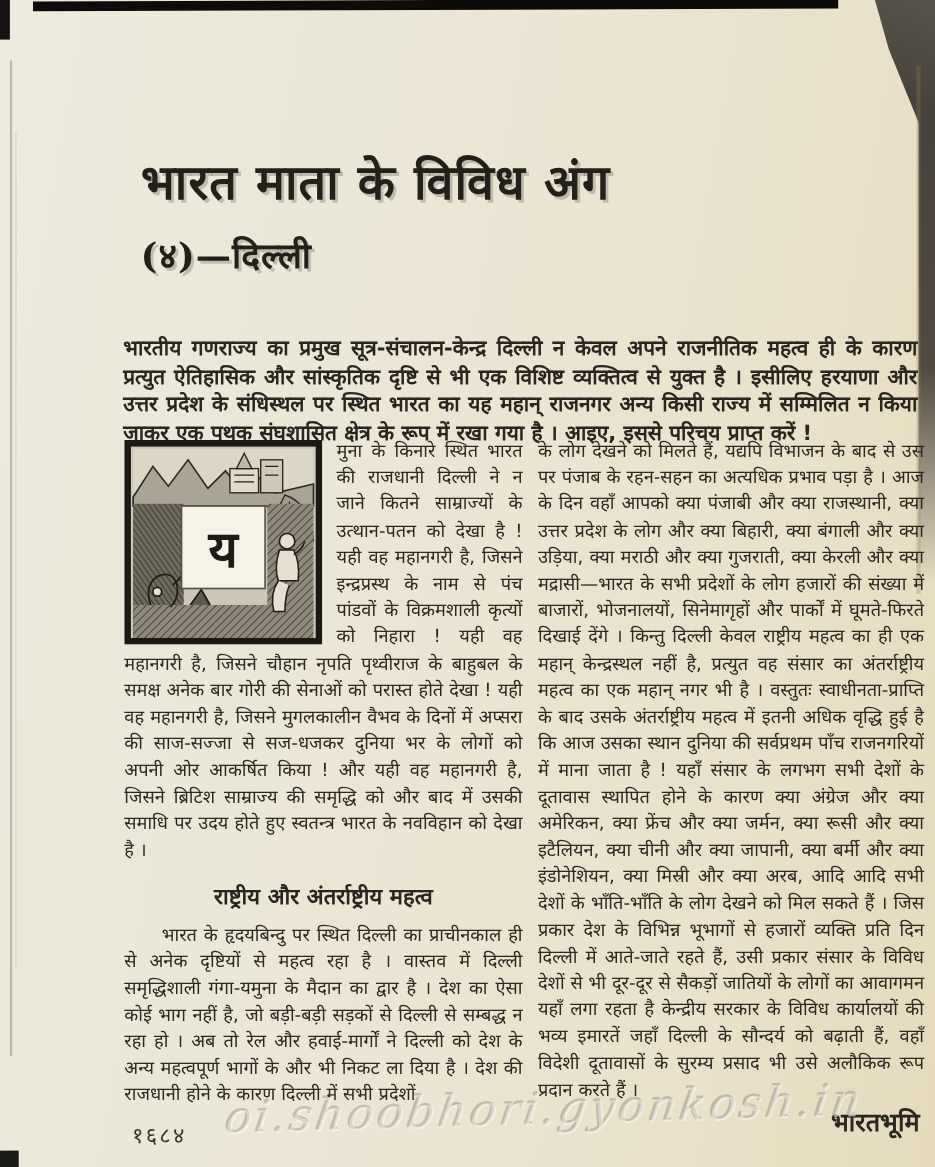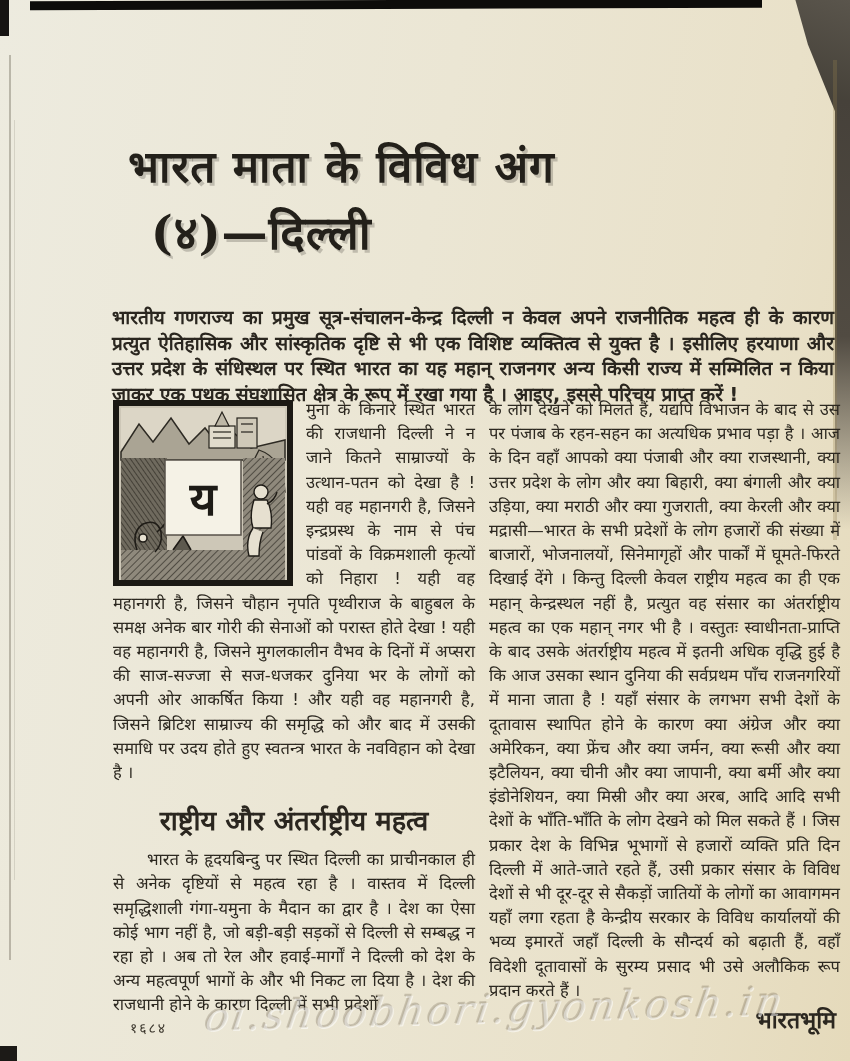--- a/index.html
+++ b/index.html
@@ -24,44 +24,44 @@
   .left-line     { position:absolute; left:9px; top:55px; width:2px; height:905px; background:rgba(70,62,48,0.30); }
   .left-line2    { position:absolute; left:14px; top:120px; width:1px; height:760px; background:rgba(70,62,48,0.14); }
   .bottomleft-mark { position:absolute; left:0; top:1046px; width:17px; height:15px; background:#1c1a17; }
 
   .title-block { position:absolute; left:128px; top:138px; font-family:"DejaVu Serif", serif; }
   .title-line {
     font-weight:bold; color:#23201a; letter-spacing:1px;
     text-shadow:2.5px 2.5px 0 rgba(35,32,26,0.22);
   }
   .title-line.l1 { font-size:44px; line-height:58px; }
-  .title-line.l2 { font-size:46px; line-height:74px;margin-left:23px; }
+  .title-line.l2 { font-size:32px; line-height:74px; }
 
   .intro {
     position:absolute; left:112px; top:286px; width:722px;
     font-size:19px; line-height:25.5px; font-weight:bold;
     text-align:justify; color:#2a261f;
   }
 
   .columns { position:absolute; left:113px; top:398px; width:727px; display:flex; gap:14px; }
   .col-left  { width:362px; }
   .col-right { width:351px; }
   .body-text { font-size:16.5px; line-height:24.2px; text-align:justify; color:#2c2820; margin:0; }
 
   .illu {
     float:left; width:180px; height:186px; margin:2px 13px 4px 0; display:block;
   }
   .section-heading {
-    text-align:center; font-weight:bold; font-size:27px; color:#2a261f;
+    text-align:center; font-weight:bold; font-size:20px; color:#2a261f;
     margin:16px 0 10px 0; clear:both;
   }
   .indent { text-indent:34px; }
 
   .page-number {
-    position:absolute; left:130px; top:1018px; font-size:14px; color:#3a352c; letter-spacing:2px;
+    position:absolute; left:120px; top:1018px; font-size:20px; color:#3a352c; letter-spacing:2px;
   }
   .running-title {
     position:absolute; right:14px; top:1003px; font-size:23px; font-weight:bold; color:#2b2720;
   }
   .watermark {
     position:absolute; left:205px; top:986px; width:560px;
     font-family:"DejaVu Serif", serif; font-style:italic;
     font-size:40px; letter-spacing:3px; white-space:nowrap;
     color:rgba(90,80,58,0.10);
     text-shadow:1px 1px 0 rgba(255,255,255,0.55), -1px -1px 0 rgba(80,70,50,0.22);

